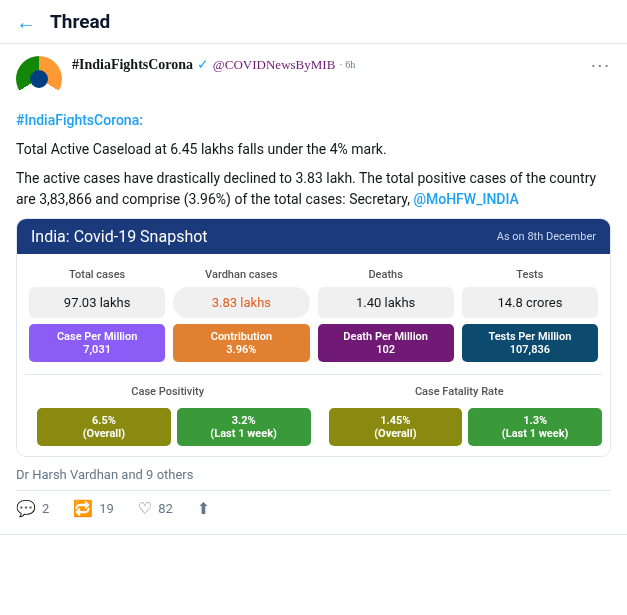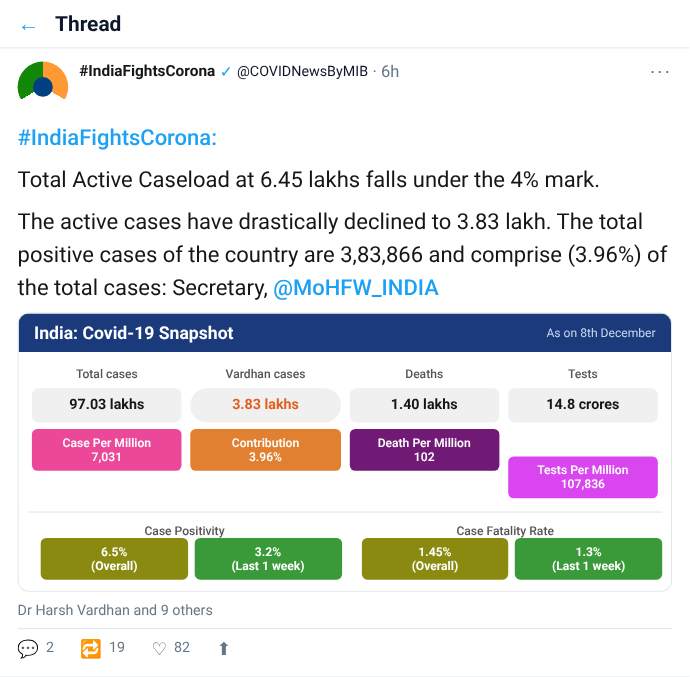--- a/index.html
+++ b/index.html
@@ -66,52 +66,53 @@
       border: 3px solid #004080;
     }
     .author-info {
       flex: 1;
     }
     .author-name-row {
       display: flex;
       align-items: center;
       gap: 4px;
       flex-wrap: wrap;
+      font-family: Liberation Serif, serif;
     }
     .author-name {
       font-weight: 700;
       font-size: 14px;
       color: #14171a;
     }
     .verified-icon {
       color: #1da1f2;
       font-size: 14px;
     }
     .author-handle {
-      color: #0f172a;
+      color: #701a75;
       font-size: 13px;
     }
     .tweet-time {
       color: #657786;
-      font-size: 15px;
+      font-size: 10px;
     }
     .more-options {
       color: #657786;
       font-size: 18px;
       cursor: pointer;
       margin-left: auto;
       letter-spacing: 2px;
     }
     .hashtag-link {
       color: #1da1f2;
       text-decoration: none;
       font-weight: 500;
     }
     .tweet-text {
-      font-size: 20px;
+      font-size: 14px;
       line-height: 1.5;
       color: #14171a;
       margin-bottom: 6px;
     }
     .tweet-text p {
       margin-bottom: 8px;
     }
 
     
     .snapshot-card {
@@ -124,21 +125,21 @@
     .snapshot-header {
       background: #1a3a7c;
       color: #fff;
       display: flex;
       align-items: center;
       justify-content: space-between;
       padding: 8px 14px;
     }
     .snapshot-title {
       font-size: 16px;
-      font-weight: 700;
+      font-weight: 400;
       color: #fff;
     }
     .snapshot-date {
       font-size: 11px;
       color: #cdd6f0;
     }
 
     
     .stats-grid {
       display: grid;
@@ -160,69 +161,68 @@
       text-align: center;
       font-weight: 500;
     }
     .stat-value-box {
       background: #f0f0f0;
       border-radius: 6px;
       padding: 8px 4px;
       text-align: center;
       width: 100%;
       font-size: 13px;
-      font-weight: 700;
+      font-weight: 400;
       color: #14171a;
     }
     .stat-value-box.orange {
       color: #e06020;
       border-radius: 15px;
     }
     .stat-sub-box {
       border-radius: 5px;
       padding: 6px 8px;
       text-align: center;
       width: 100%;
       font-size: 11px;
       font-weight: 600;
       color: #fff;
     }
     .stat-sub-box.salmon {
-      background: #ec4899;
+      background: #8b5cf6;
     }
     .stat-sub-box.orange-bg {
       background: #e08030;
     }
     .stat-sub-box.dark-orange {
       background: #701a75;
     }
     .stat-sub-box.gold {
-      background: #d946ef;
-      margin-top: 25px;
+      background: #0c4a6e;
     }
 
     
     .divider-row {
       height: 1px;
       background: #e1e8ed;
       margin: 2px 8px;
     }
 
     
     .rates-section {
       display: grid;
       grid-template-columns: 1fr 1fr;
       gap: 6px;
       padding: 8px 8px 10px 8px;
       background: #fff;
     }
     .rate-group {
       display: flex;
       flex-direction: column;
-      gap: 0;
+      gap: 10px;
     }
     .rate-group-label {
       font-size: 11px;
       color: #555;
       text-align: center;
       font-weight: 500;
     }
     .rate-boxes {
       display: flex;
       gap: 6px;

